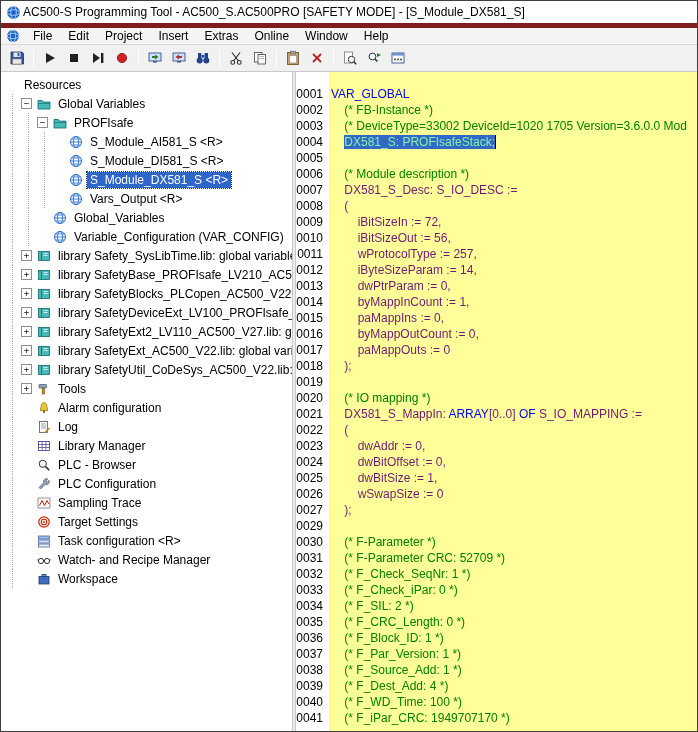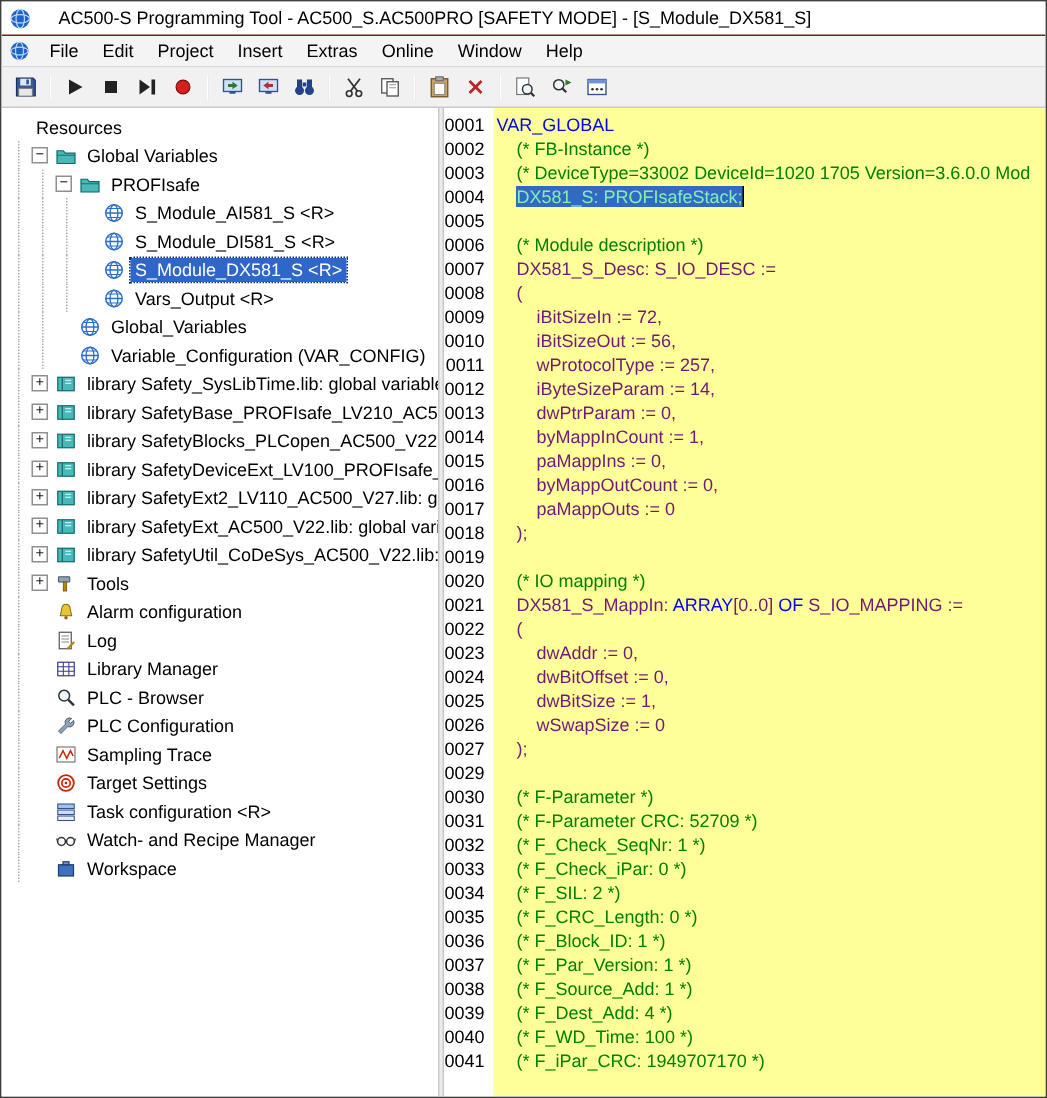--- a/index.html
+++ b/index.html
@@ -1,39 +1,39 @@
 <!DOCTYPE html>
 <html style="--editor-bg: #FFFF99; --kw: #0000FF; --comment: #008000; --sel: #316AC5;"><head>
 <meta charset="utf-8">
 <title>AC500-S Programming Tool</title>
 <style>
   *{box-sizing:border-box;margin:0;padding:0;}
   html,body{background:#9a9a9a;}
   .window{width:698px;height:732px;border:1px solid #3f3f3f;background:#fff;display:flex;flex-direction:column;font-family:"Liberation Sans",sans-serif;overflow:hidden;}
-  .titlebar{height:22px;flex:none;display:flex;align-items:center;gap:18px;padding:0 5px;background:#fff;font-size:12px;color:#000;white-space:nowrap;overflow:hidden;}
+  .titlebar{height:22px;flex:none;display:flex;align-items:center;gap:2px;padding:0 5px;background:#fff;font-size:12px;color:#000;white-space:nowrap;overflow:hidden;}
   .app-icon,.mdi-icon{display:flex;flex:none;}
-  .menubar{height:22px;flex:none;display:flex;align-items:center;background:#f4f4f4;border-top:1px solid #7f1d1d;border-bottom:1px solid #d8d8d8;font-size:12px;padding:0 3px;}
+  .menubar{height:22px;flex:none;display:flex;align-items:center;background:#f4f4f4;border-top:5px solid #7f1d1d;border-bottom:1px solid #d8d8d8;font-size:12px;padding:0 3px;}
   .menu-item{padding:3px 8px;cursor:default;}
   .mdi-icon{margin:0 5px 0 2px;}
   .toolbar{height:27px;flex:none;display:flex;align-items:center;background:#f1f1f1;border-bottom:1px solid #c9c9c9;padding:0 4px;}
   .tb-btn{width:24px;height:22px;border:1px solid transparent;background:transparent;display:flex;align-items:center;justify-content:center;padding:0;flex:none;}
   .tb-ic{display:flex;}
   .tb-sep{width:1px;height:17px;background:#bcbcbc;border-right:1px solid #ffffff;margin:0 4px;flex:none;}
   .main{flex:1;display:flex;overflow:hidden;background:#fff;}
   .tree-panel{width:291px;flex:none;background:#fff;overflow:hidden;padding-top:3px;font-size:12px;}
   .splitter{width:4px;flex:none;background:#ececec;border-left:1px solid #c9c9c9;border-right:1px solid #c9c9c9;cursor:col-resize;}
   .tree-row{height:19px;display:flex;align-items:center;padding-left:4px;white-space:nowrap;cursor:default;overflow:hidden;}
   .indent{width:16px;height:100%;flex:none;position:relative;}
   .indent::before{content:"";position:absolute;left:7px;top:0;bottom:0;border-left:1px dotted #adadad;}
   .expander{width:11px;height:11px;flex:none;border:1px solid #8f8f8f;background:#fff;margin-right:5px;font:9px/9px "DejaVu Sans Mono",monospace;text-align:center;color:#222;cursor:pointer;}
   .expander.empty{border-color:transparent;background:transparent;cursor:default;}
   .tree-icon{width:14px;height:14px;flex:none;margin-right:4px;display:flex;}
   .tree-label{padding:1px 3px;color:#000;}
   .tree-row.selected .tree-label{background:#2e66c9;color:#fff;outline:1px dotted #10306b;}
-  .editor{flex:1;position:relative;overflow:hidden;padding-top:3px;background:var(--editor-bg,#ffff99);}
+  .editor{flex:1;position:relative;overflow:hidden;padding-top:14px;background:var(--editor-bg,#ffff99);}
   .gutter-bg{position:absolute;left:0;top:0;bottom:0;width:33px;background:#ffffff;}
   #code-lines{position:relative;}
   .code-line{display:flex;height:16px;line-height:16px;font-size:12px;}
   .line-num{width:33px;flex:none;text-align:right;padding-right:6px;color:#000;}
   .line-code{flex:1;white-space:pre;overflow:hidden;padding-left:2px;}
   .tok-plain{color:#701a75;}
   .tok-kw{color:var(--kw,#0000ff);}
   .tok-comment{color:var(--comment,#008000);}
   .tok-sel{background:var(--sel,#316ac5);color:#86efac;border-right:1px solid #000;}
 </style>

